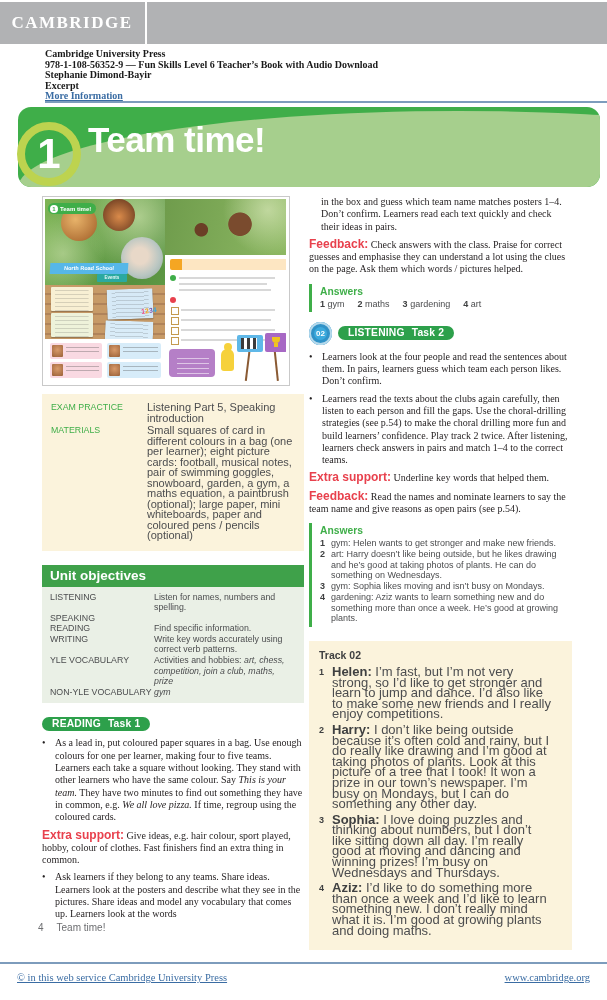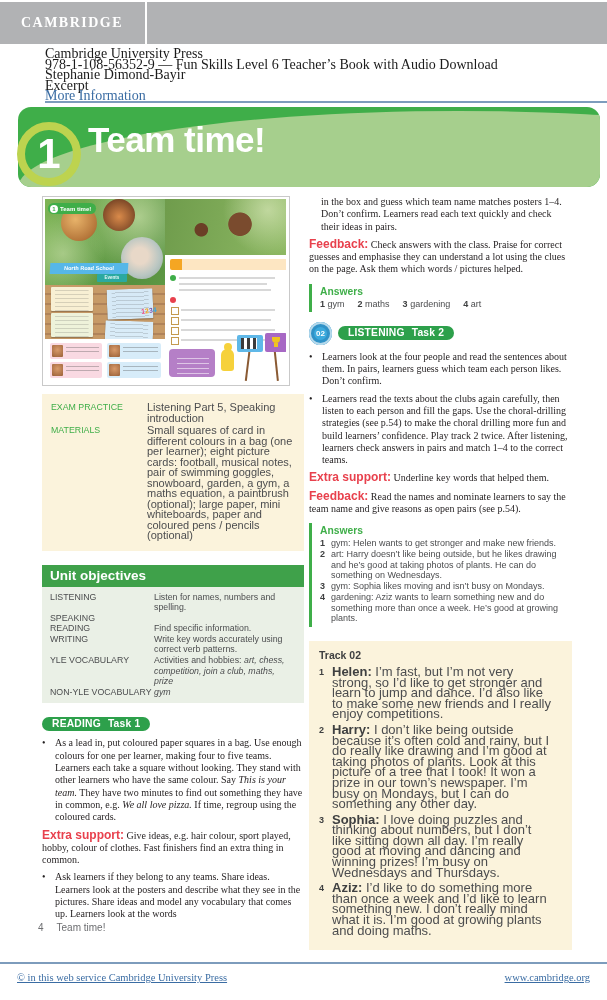--- a/index.html
+++ b/index.html
@@ -2,23 +2,23 @@
 <html><head>
 <meta charset="utf-8">
 <style>
   html,body{margin:0;padding:0;background:#fff;}
   .page{position:relative;width:607px;height:1000px;background:#fff;overflow:hidden;
         font-family:"Liberation Serif",serif;color:#231f20;}
 
   
   .topbar{position:absolute;left:0;top:2px;width:607px;height:42px;background:#b1b2b4;}
   .topbar .logo{position:absolute;left:0;top:0;width:144px;height:42px;display:flex;align-items:center;justify-content:center;
-        color:#fff;font-family:"Liberation Serif",serif;font-size:14px;letter-spacing:1.5px;font-weight:bold;}
+        color:#fff;font-family:"Liberation Serif",serif;font-size:17px;letter-spacing:1.5px;font-weight:bold;}
   .topbar .logo-divider{position:absolute;left:145px;top:0;width:2px;height:42px;background:#fff;}
-  .meta{position:absolute;left:45px;top:49px;font-size:14px;line-height:10.6px;color:#1a1a1a;}
+  .meta{position:absolute;left:45px;top:49px;font-size:10px;line-height:10.6px;color:#1a1a1a;font-weight:bold;}
   .meta a{color:#3a6ca3;text-decoration:underline;}
   .hairline{position:absolute;left:45px;right:0;top:101px;height:2px;background:#7d9cbc;}
 
   
   .banner{position:absolute;left:18px;top:107px;width:582px;height:80px;}
   .banner-bg{position:absolute;inset:0;background:#3fae49;border-radius:13px;overflow:hidden;}
   .wave{position:absolute;left:0px;top:4px;width:880px;height:154px;border-radius:50%;background:#a6cf8d;}
   .unit-circle{position:absolute;left:-1px;top:15px;width:48px;height:48px;border:8px solid #bdd34f;border-radius:50%;
         display:flex;align-items:center;justify-content:center;}
   .unit-circle span{color:#fff;font-family:"Liberation Sans",sans-serif;font-size:42px;font-weight:bold;line-height:1;}

